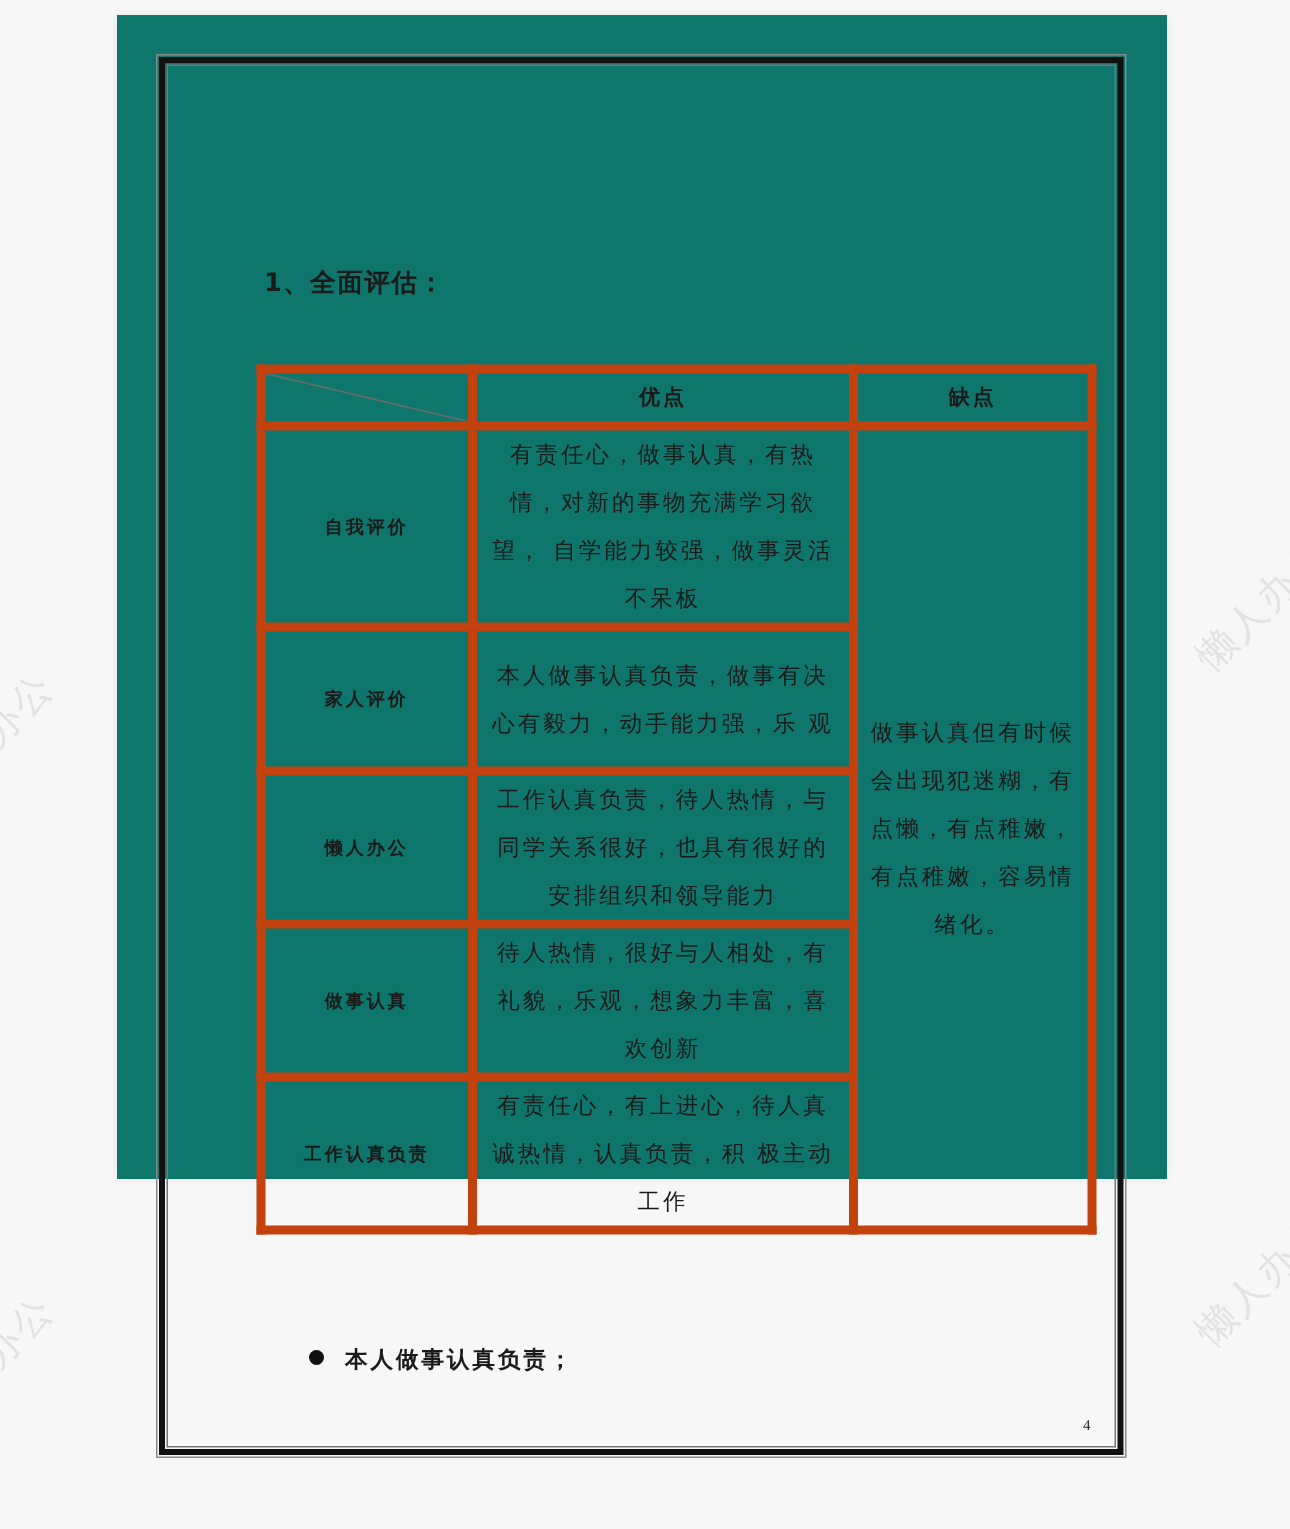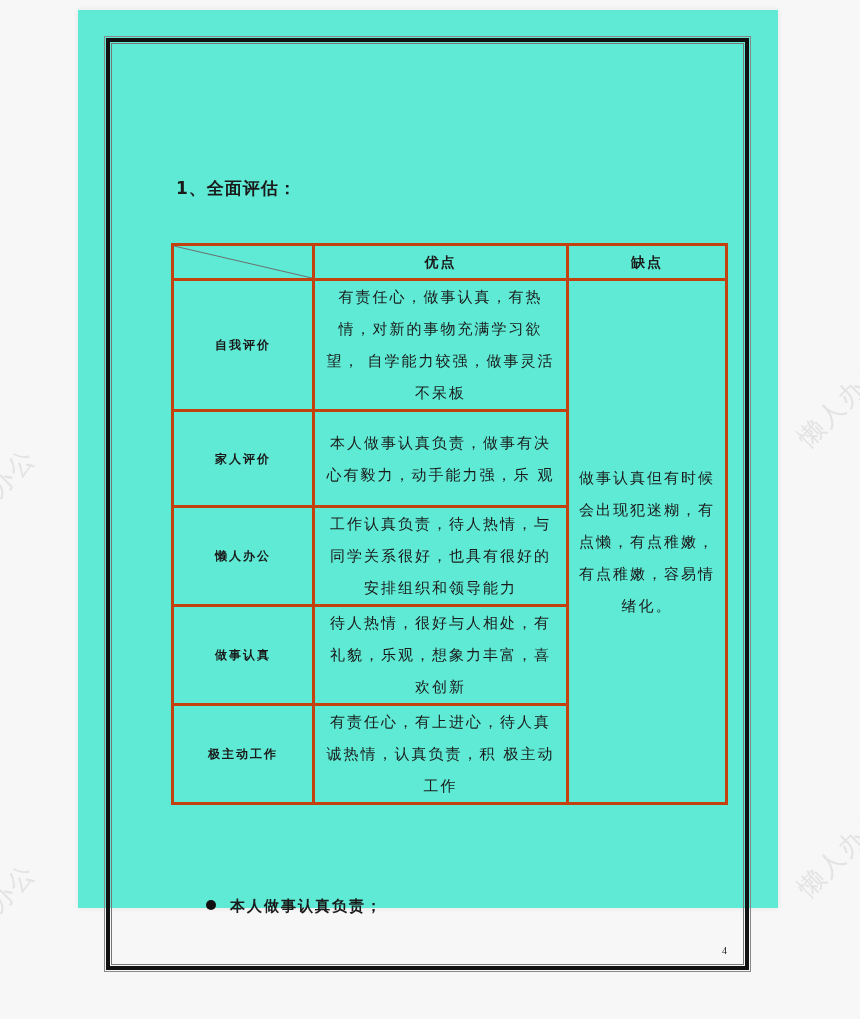--- a/index.html
+++ b/index.html
@@ -9,22 +9,22 @@
     font-family: "DejaVu Serif", "Liberation Serif", serif;
     color: #1a1a1a;
   }
   .watermark {
     position: absolute; color: #e3e3e3; font-size: 26px;
     transform: rotate(-45deg); transform-origin: left top;
     white-space: nowrap; pointer-events: none; letter-spacing: 2px;
     font-family: "DejaVu Sans", sans-serif;
   }
   .page {
-    position: absolute; left: 78px; top: 10px; width: 700px; height: 898px;
-    background: #5eead4;
+    position: absolute; left: 78px; top: 10px; width: 700px; height: 776px;
+    background: #0f766e;
     box-shadow: 0 0 6px rgba(0,0,0,0.08);
   }
   .frame-outer {
     position: absolute; left: 28px; top: 28px; width: 643px; height: 932px;
     border: 4px solid #111;
     box-sizing: border-box;
   }
   .frame-mid {
     position: absolute; left: 26px; top: 26px; width: 647px; height: 936px;
     border: 1px solid #888; box-sizing: border-box;
@@ -36,21 +36,21 @@
   .heading {
     position: absolute; font-weight: bold; font-size: 17px;
     font-family: "DejaVu Sans", sans-serif; letter-spacing: 1px;
   }
   table.eval {
     position: absolute; left: 93px; top: 233px;
     border-collapse: collapse; table-layout: fixed;
     font-size: 15px;
   }
   table.eval td {
-    border: 3px solid #c2410c; text-align: center; padding: 0 8px;
+    border: 6px solid #c2410c; text-align: center; padding: 0 8px;
     line-height: 32px; vertical-align: middle; letter-spacing: 2px;
   }
   td.rowhead { font-weight: bold; font-family: "DejaVu Sans", sans-serif; font-size: 12px; }
   td.colhead { font-weight: bold; font-family: "DejaVu Sans", sans-serif; height: 31px; font-size: 14px; }
   td.diag { position: relative; padding: 0; }
   td.diag svg { position: absolute; left: 0; top: 0; width: 100%; height: 100%; }
   td.bottom { vertical-align: bottom; padding-bottom: 2px; }
   .bullet-line {
     position: absolute; left: 128px; top: 887px; font-size: 15px; letter-spacing: 2px; font-weight: bold;
   }
@@ -107,21 +107,21 @@
     </tr>
     <tr style="height:96px;">
       <td class="rowhead bottom">懒人办公</td>
       <td>工作认真负责，待人热情，与同学关系很好，也具有很好的安排组织和领导能力</td>
     </tr>
     <tr style="height:96px;">
       <td class="rowhead">做事认真</td>
       <td>待人热情，很好与人相处，有礼貌，乐观，想象力丰富，喜 欢创新</td>
     </tr>
     <tr style="height:96px;">
-      <td class="rowhead">极主动工作</td>
+      <td class="rowhead">工作认真负责</td>
       <td>有责任心，有上进心，待人真诚热情，认真负责，积 极主动工作</td>
     </tr>
   </tbody>
     </table>
 
 
   <div class="bullet-line">
     <span class="bullet-dot"></span><span>本人做事认真负责；</span>
   </div>
 

